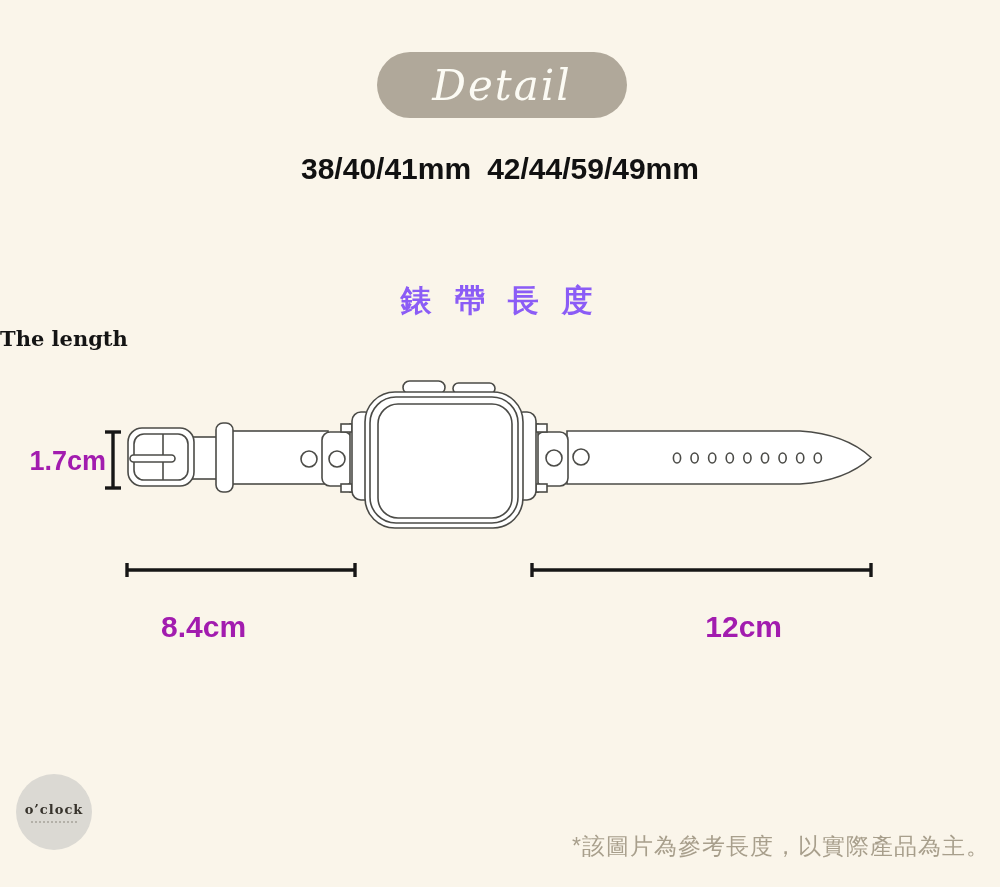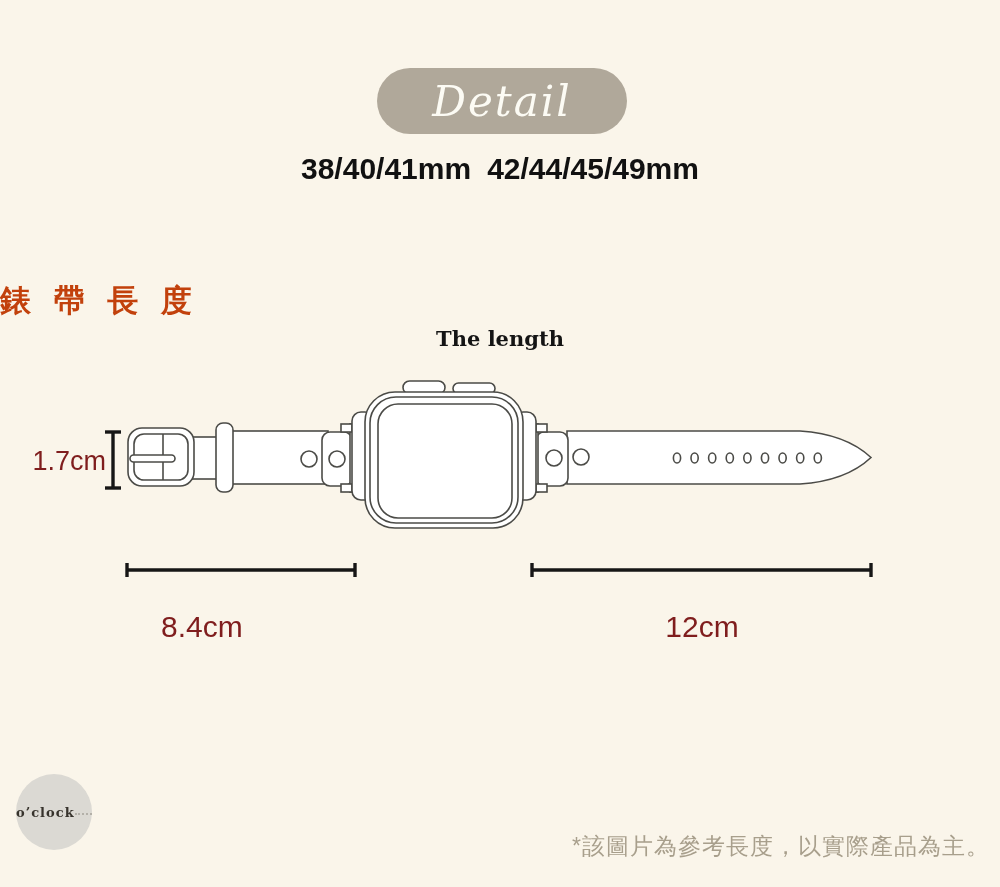--- a/index.html
+++ b/index.html
@@ -18,63 +18,63 @@
     font-size:42px;letter-spacing:2px;
   }
   
   .size-row{
     position:absolute;left:0;top:152px;width:1000px;
     display:flex;justify-content:center;gap:16px;
     font-size:30px;font-weight:700;color:#111;
   }
   
   .section-title{
-    position:absolute;left:0;top:280px;width:1000px;text-align:left;
-    font-size:31px;font-weight:700;letter-spacing:7px;color:#c2410c;
+    position:absolute;left:0;top:280px;width:1000px;text-align:center;
+    font-size:31px;font-weight:700;letter-spacing:7px;color:#8b5cf6;
   }
   .section-subtitle{
-    position:absolute;left:0;top:326px;width:1000px;text-align:center;
+    position:absolute;left:0;top:326px;width:1000px;text-align:left;
     font-family:"DejaVu Serif",serif;font-weight:700;font-size:21px;color:#141414;
   }
   
   .diagram{position:absolute;left:0;top:370px;width:1000px;height:230px;}
   
-  .m-label{position:absolute;font-weight:400;color:#7f1d1d;}
+  .m-label{position:absolute;font-weight:700;color:#a21caf;}
   .strap-width-label{left:18px;top:446px;width:88px;height:30px;line-height:30px;
     text-align:right;font-size:27px;}
   .left-length-label{left:161px;top:610px;width:160px;text-align:left;font-size:30px;}
-  .right-length-label{left:622px;top:610px;width:160px;text-align:center;font-size:30px;}
+  .right-length-label{left:622px;top:610px;width:160px;text-align:right;font-size:30px;}
   
   .logo{
     position:absolute;left:16px;top:774px;width:76px;height:76px;border-radius:50%;
-    background:#DBD9D3;display:flex;flex-direction:row;align-items:center;justify-content:center;
+    background:#DBD9D3;display:flex;flex-direction:column;align-items:center;justify-content:center;
   }
   .logo .logo-name{
     font-family:"DejaVu Serif",serif;font-weight:700;font-size:13px;letter-spacing:1px;color:#37332c;
   }
   .logo .logo-tagline{
     margin-top:4px;width:46px;border-top:2px dotted #b3b0a8;height:0;
   }
   
   .footnote{
     position:absolute;right:10px;top:831px;font-size:23px;letter-spacing:1px;color:#A89F8C;text-align:right;
   }
 </style>
 </head>
 <body>
 
 <div class="page">
 
-  <div class="detail-badge" style="background:#B0A89A;color:#FCFBF4;margin-top:16px;">
+  <div class="detail-badge" style="background:#B0A89A;color:#FCFBF4;">
     <span>Detail</span>
   </div>
 
   <div class="size-row">
     <span>38/40/41mm</span>
-    <span>42/44/45/49mm</span>
+    <span>42/44/59/49mm</span>
   </div>
 
   <div class="section-title">錶 帶 長 度</div>
   <div class="section-subtitle">The length</div>
 
   <svg class="diagram" viewBox="0 370 1000 230">
     <g stroke="#4b4b47" stroke-width="1.6" fill="#ffffff">
 
       <rect x="192" y="437" width="30" height="42"></rect>
       <rect x="218" y="431" width="110" height="53"></rect>

